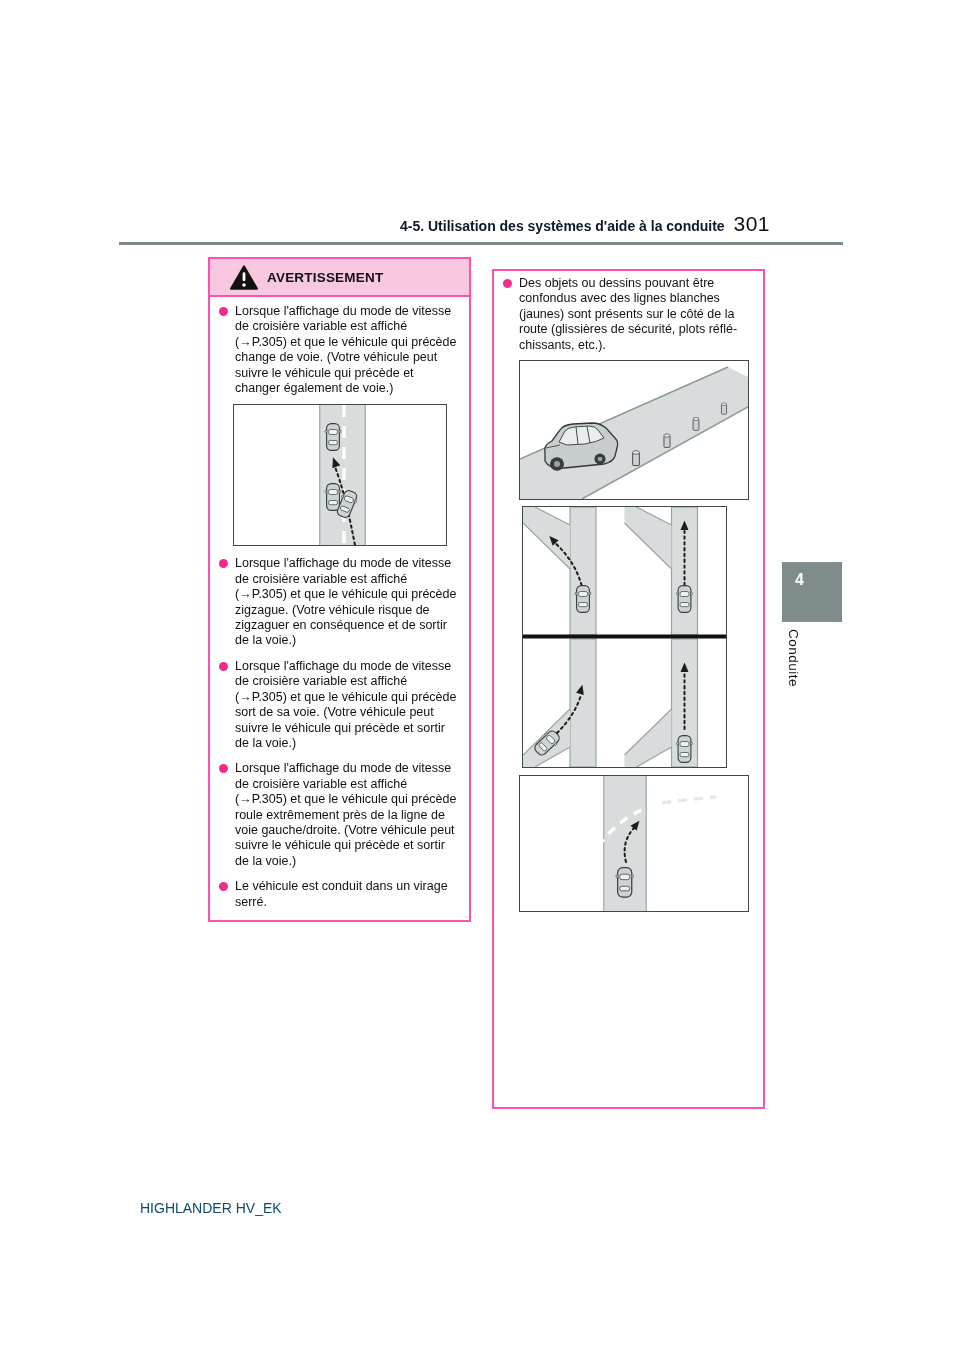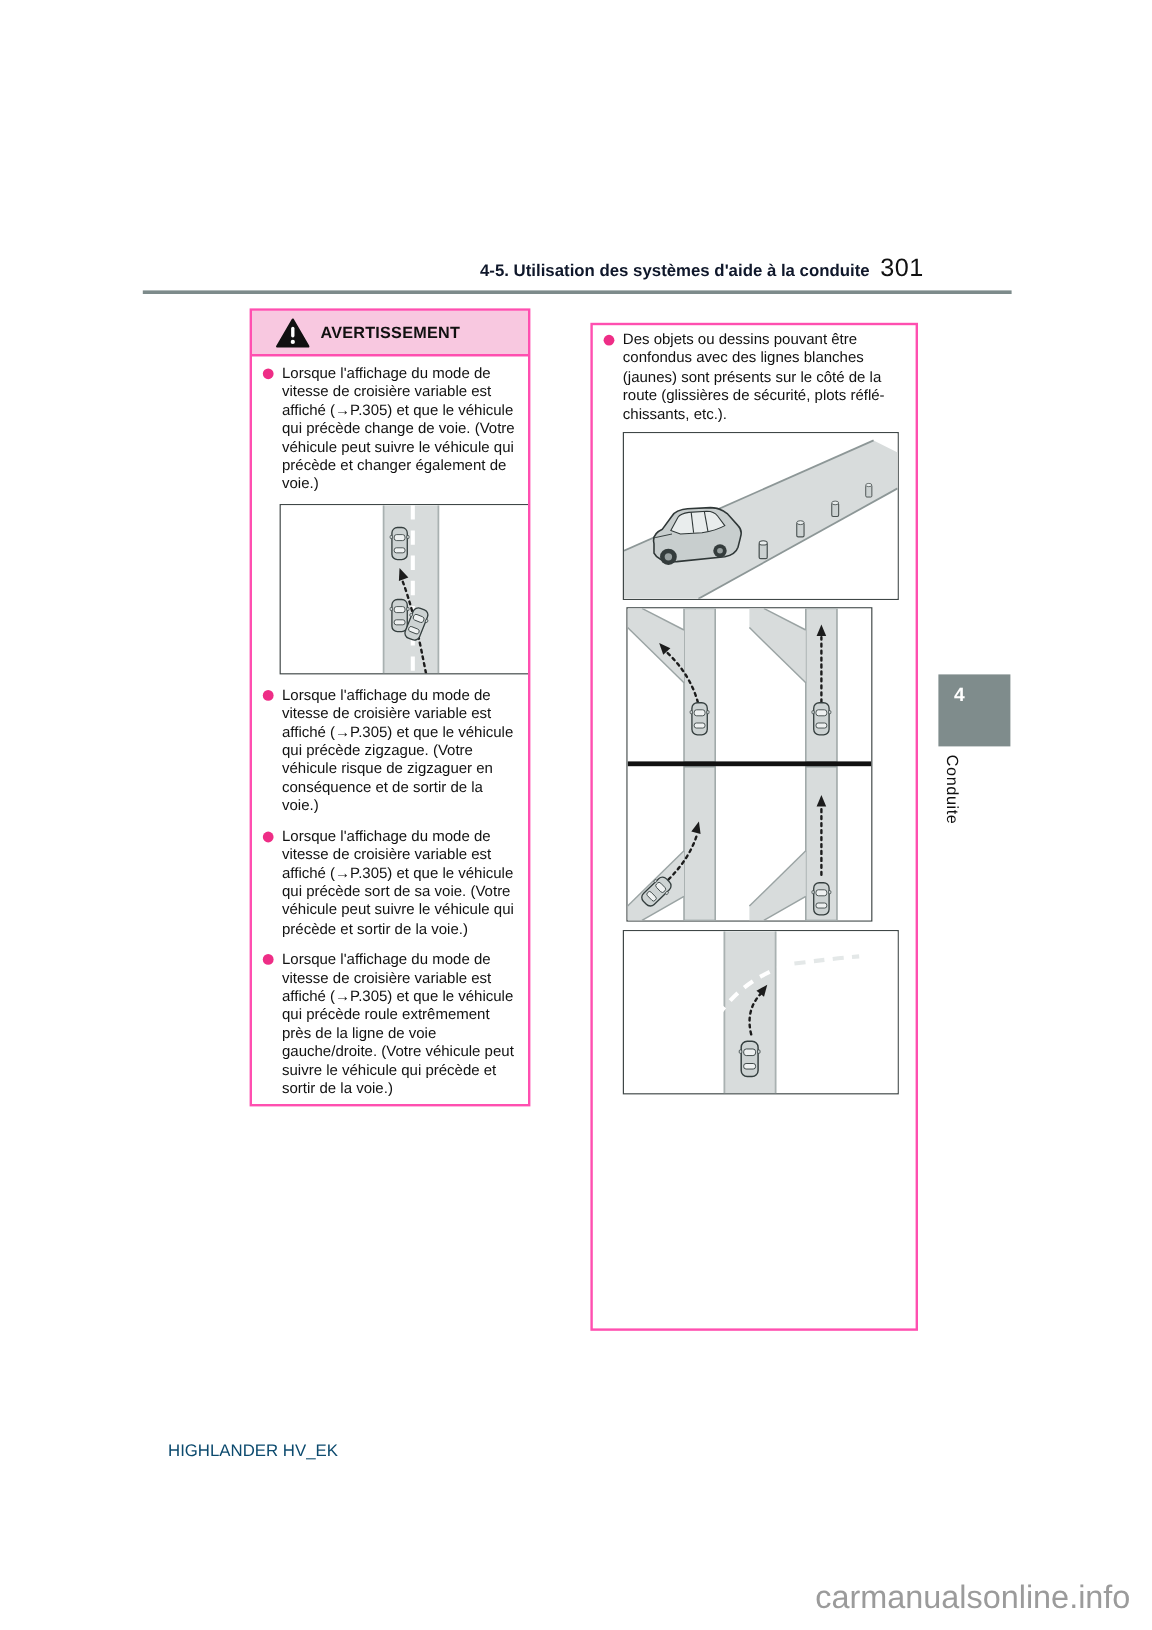--- a/index.html
+++ b/index.html
@@ -11,21 +11,21 @@
   .header-row {
     position:absolute; left:400px; top:212px; width:370px;
     display:flex; justify-content:space-between; align-items:baseline;
   }
   .section-title { font-size:14px; font-weight:bold; color:#0f172a; }
   .page-number   { font-size:21px; font-weight:normal; color:#111; letter-spacing:0.5px; }
   .header-rule { position:absolute; left:119px; top:242px; width:724px; height:3px; background:#7d8b8b; }
 
   
   .wbox { position:absolute; border:2px solid #ff4fb0; background:#fff; box-sizing:border-box; overflow:hidden; }
-  .wbox-left  { left:208px; top:257px; width:234px; height:665px; }
+  .wbox-left  { left:208px; top:257px; width:263px; height:665px; }
   .wbox-right { left:492px; top:257px; width:273px; height:840px;margin-top:12px; }
   .wband {
     height:36px; background:#f8c8e0; border-bottom:2px solid #ff4fb0;
     display:flex; align-items:center; padding-left:20px;
   }
   .wband .tri { width:28px; height:25px; margin-right:9px; flex:none; }
   .wband-title { font-size:13.5px; font-weight:bold; color:#111; letter-spacing:0.2px; }
   .wbox-content { padding:2px 8px 0 9px; }
   .bullet { display:flex; margin-top:10px; }
   .bullet.first { margin-top:5px; }
@@ -124,20 +124,24 @@
       <div class="bullet">
         <span class="dot"></span>
         <p class="btext">Lorsque l'affichage du mode de vitesse de croisière variable est affiché (→P.305) et que le véhicule qui pré­cède sort de sa voie. (Votre véhicule peut suivre le véhicule qui précède et sortir de la voie.)</p>
       </div>
 
       <div class="bullet">
         <span class="dot"></span>
         <p class="btext">Lorsque l'affichage du mode de vitesse de croisière variable est affiché (→P.305) et que le véhicule qui pré­cède roule extrêmement près de la ligne de voie gauche/droite. (Votre véhicule peut suivre le véhicule qui précède et sortir de la voie.)</p>
       </div>
 
+      <div class="bullet">
+        <span class="dot"></span>
+        <p class="btext">Le véhicule est conduit dans un virage serré.</p>
+      </div>
 
     </div>
   </div>
 
   <div class="wbox wbox-right">
     <div class="wbox-content">
 
       <div class="bullet first">
         <span class="dot"></span>
         <p class="btext">Des objets ou dessins pouvant être confondus avec des lignes blanches (jaunes) sont présents sur le côté de la route (glissières de sécurité, plots réflé­chissants, etc.).</p>
@@ -257,15 +261,14 @@
 
     </div>
   </div>
 
   <div class="chapter-tab">
     <span>4</span>
   </div>
   <div class="chapter-label">Conduite</div>
 
   <div class="footer-code">HIGHLANDER HV_EK</div>
-  <div class="watermark">carmanualsonline.info</div>
 
 </div>
 
 </body></html>

